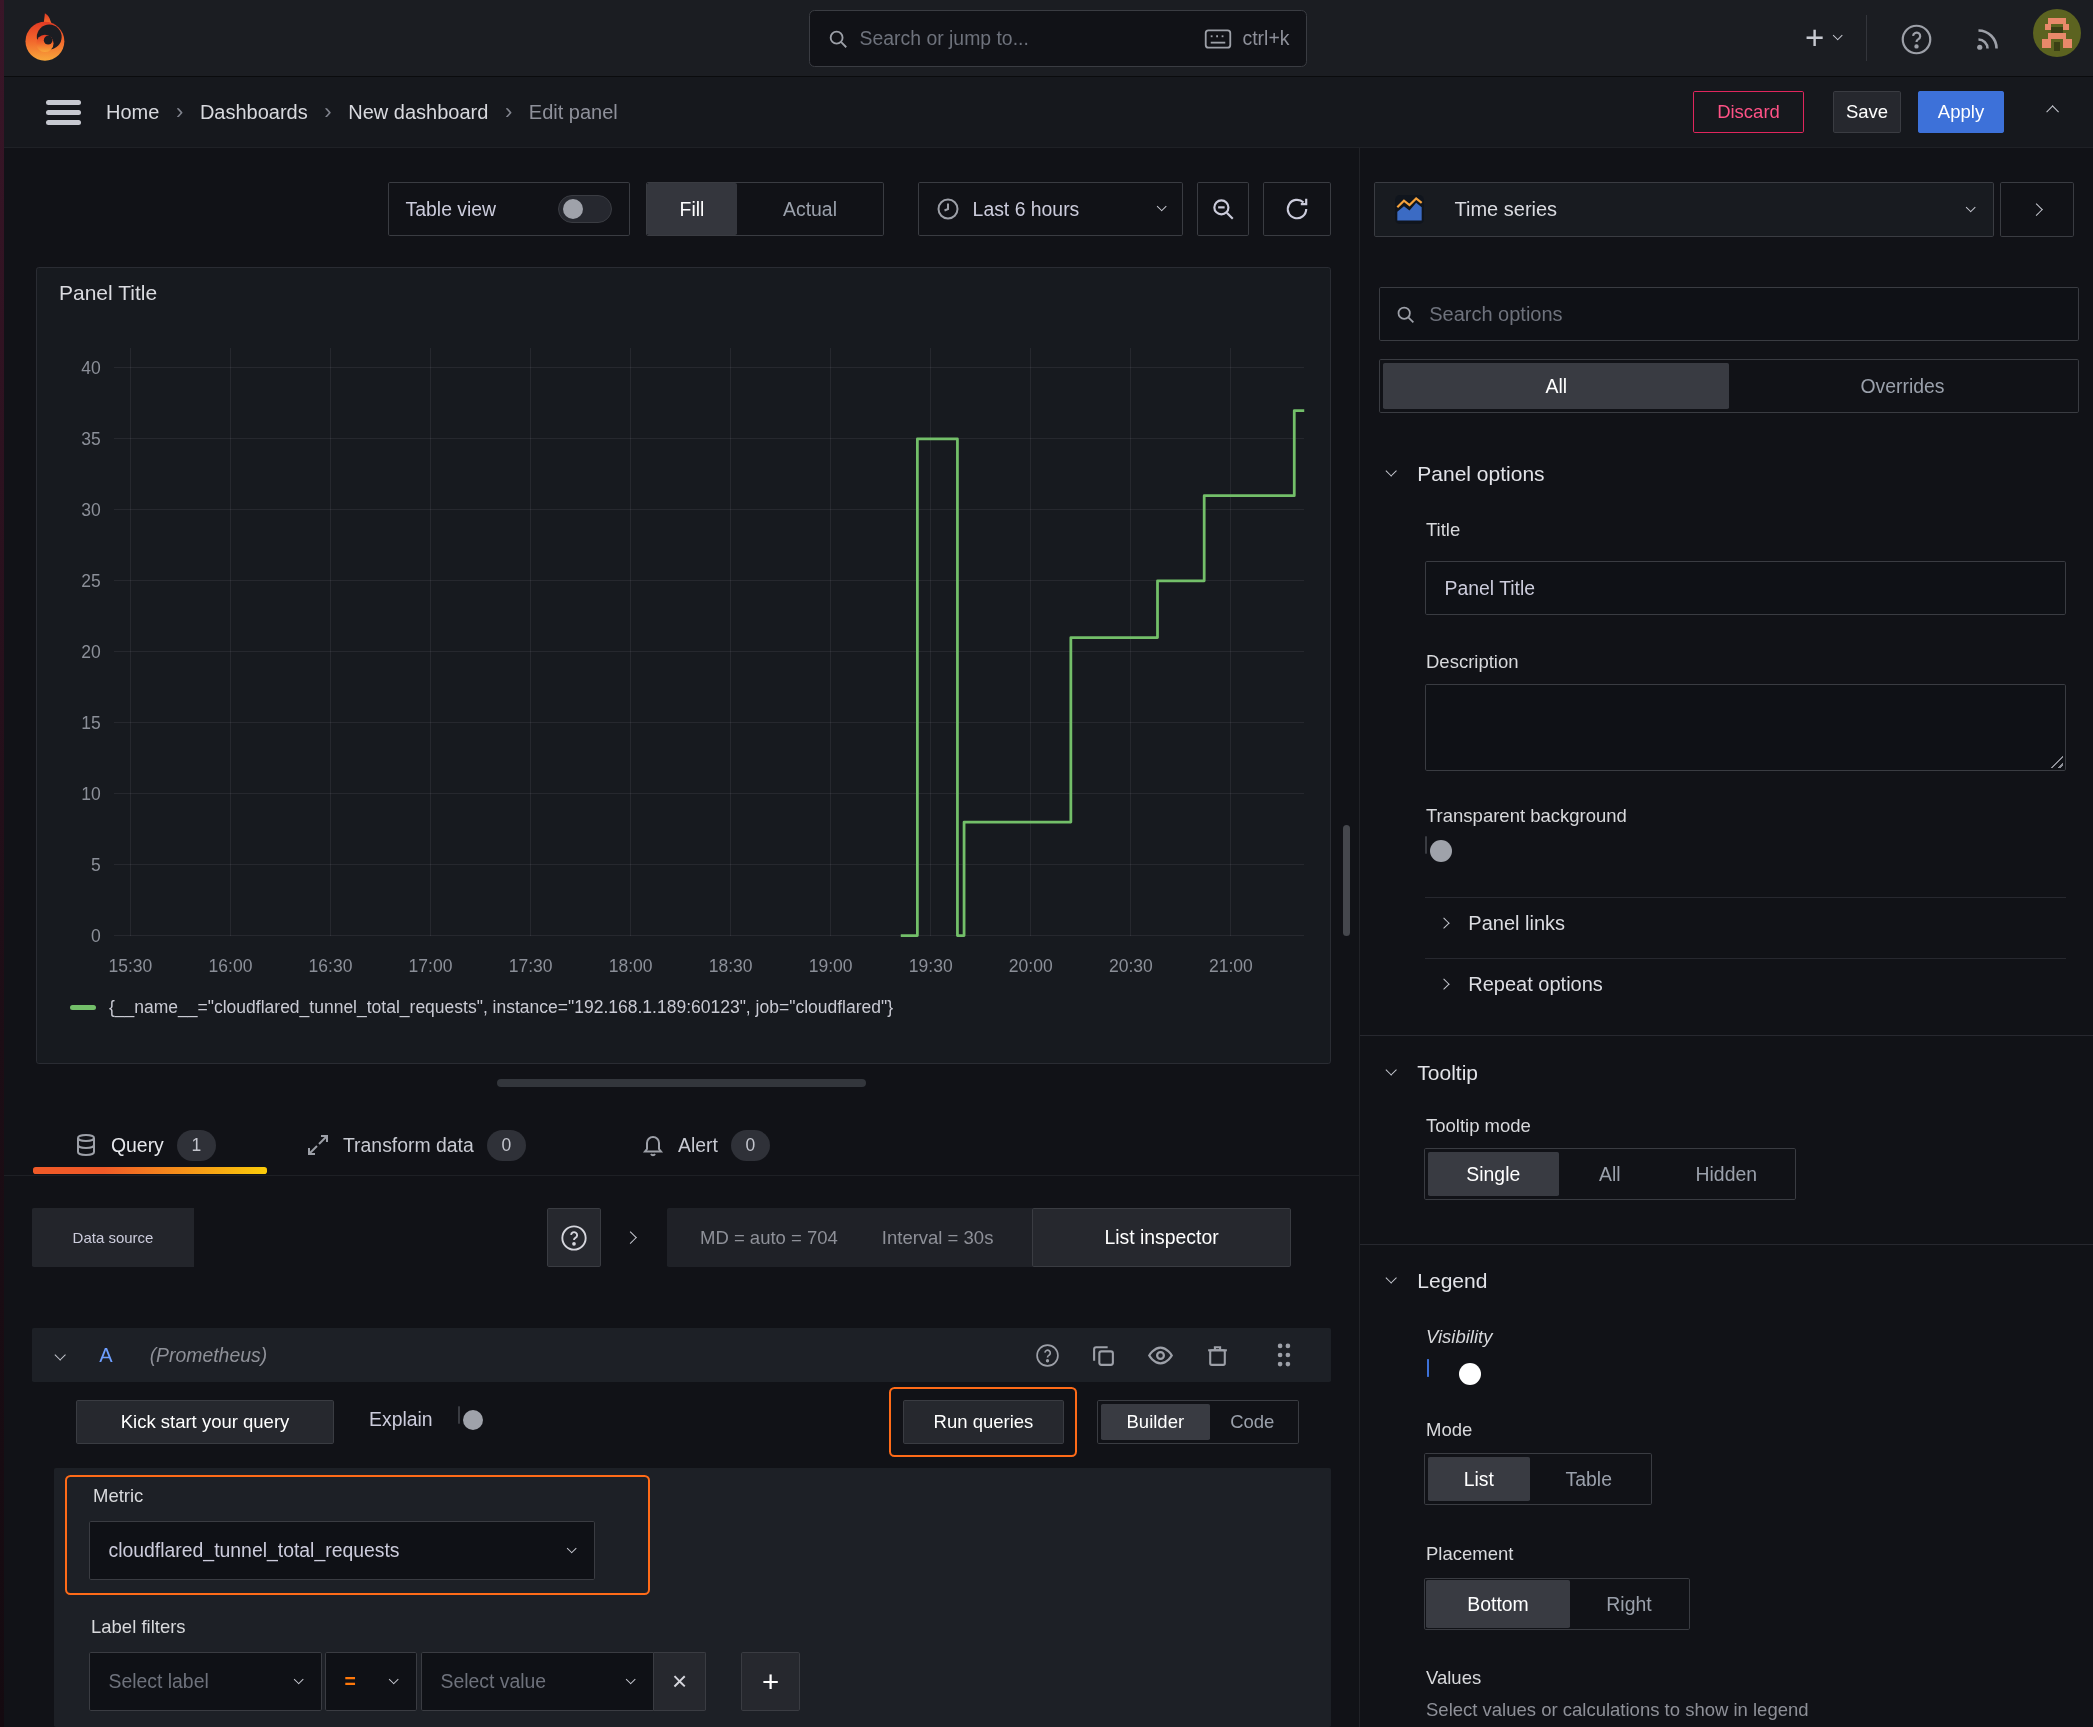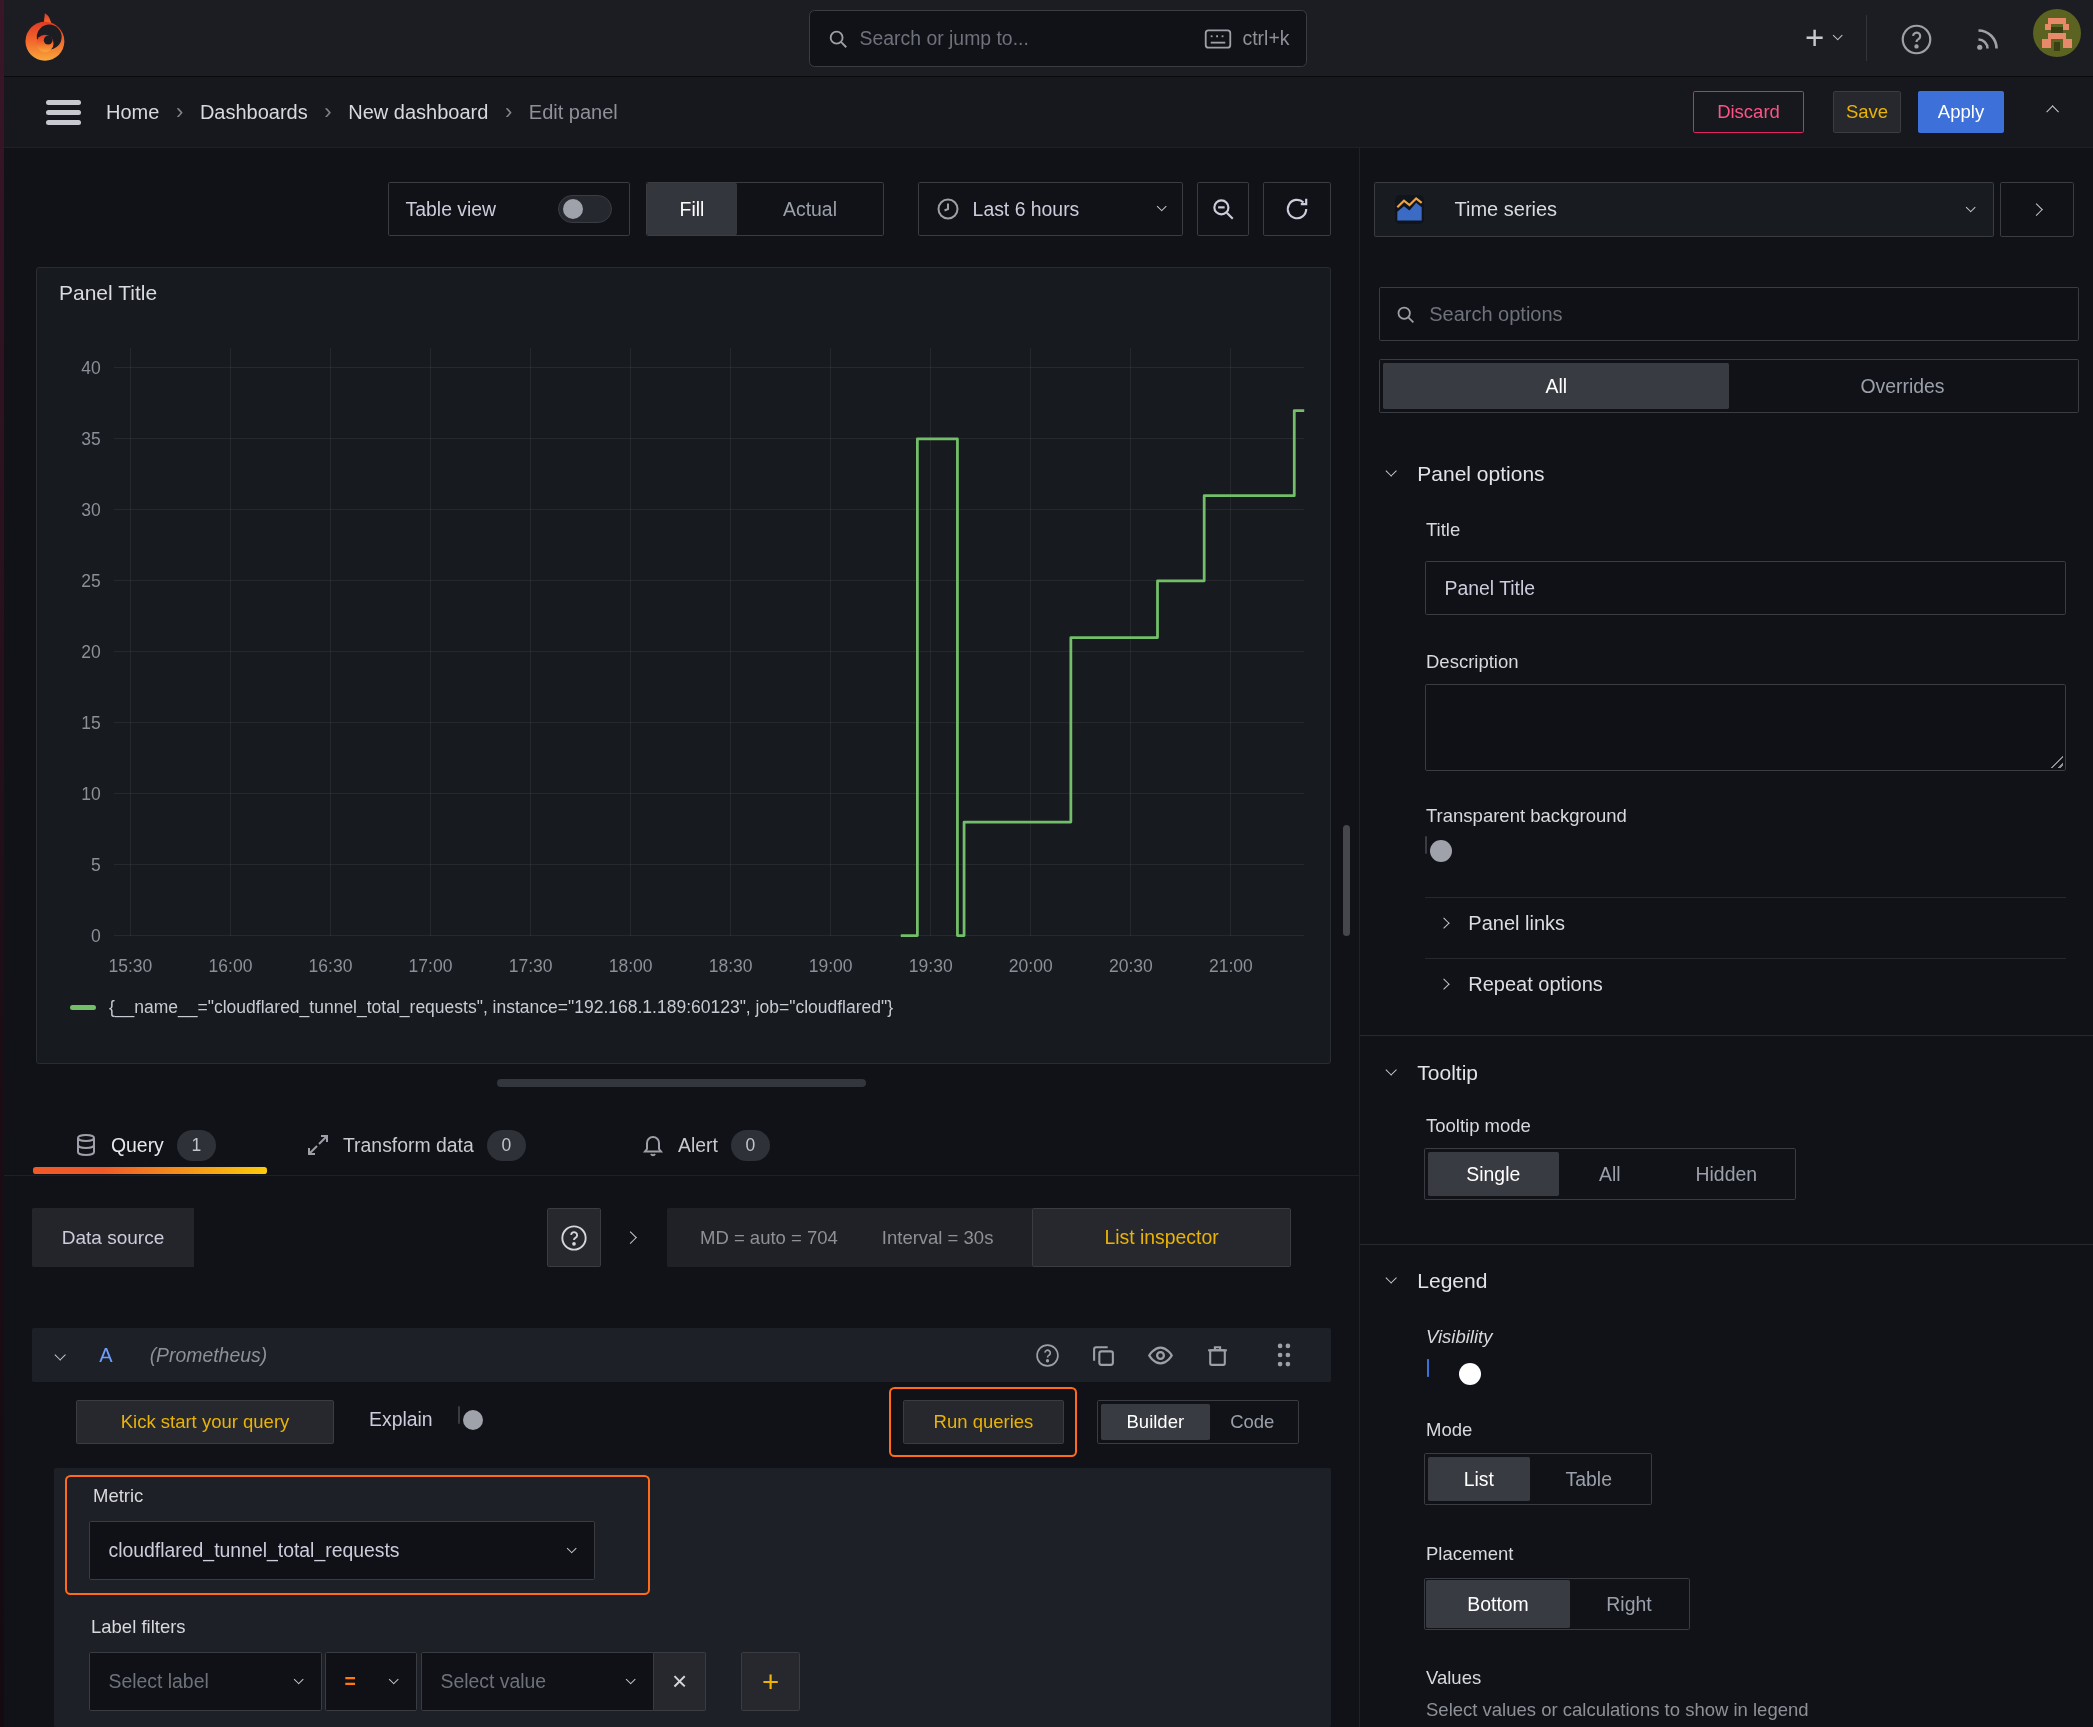--- a/index.html
+++ b/index.html
@@ -15,21 +15,21 @@
   .searchbox .grow { flex:1; }
   .icon-btn { display:flex; align-items:center; justify-content:center; color:#9da0a8; }
 
   
   .navbar { position:absolute; left:0; top:77px; width:2093px; height:71px; background:#16181d; border-bottom:0.9px solid #1f2126; }
   .hamburger span { display:block; width:35px; height:4.6px; background:#c7c9d1; border-radius:2.8px; margin-bottom:5.5px; }
   .crumbs { position:absolute; left:106px; top:77px; height:70px; display:flex; align-items:center; gap:16.6px; font-size:20px; color:#d8d9de; }
   .crumbs .sep { color:#80838d; font-size:22px; }
   .crumbs .dim { color:#8e909a; }
   .btn { display:flex; align-items:center; justify-content:center; font-size:18.5px; border-radius:1.8px; cursor:pointer; }
-  .btn-secondary { background:#26282e; border:0.9px solid #3a3c42; color:#eab308; }
+  .btn-secondary { background:#26282e; border:0.9px solid #3a3c42; color:#ffffff; }
   .btn-primary { background:#3d71d9; color:#fff; border:0.9px solid #3d71d9; }
   .btn-danger-outline { background:transparent; border:0.9px solid #e0265d; color:#ff5286; }
 
   
   .chev { display:inline-block; width:9.2px; height:9.2px; border-right:1.8px solid currentColor; border-bottom:1.8px solid currentColor; transform:rotate(45deg); }
   .chev.right { transform:rotate(-45deg); }
   .chev.up { transform:rotate(-135deg); }
   .toggle { position:relative; width:59px; height:29.5px; border-radius:14.8px; background:#26282f; border:0.9px solid #3a3c42; cursor:pointer; flex:none; }
   .toggle .knob { position:absolute; top:2.8px; left:3.7px; width:22px; height:22px; border-radius:50%; background:#9fa2aa; }
   .toggle.on { background:#3d71d9; border-color:#3d71d9; }
@@ -59,21 +59,21 @@
   .scroll-thumb { position:absolute; left:1343px; top:825px; width:6.5px; height:111px; background:#45474d; border-radius:3.7px; }
   .drag-handle { position:absolute; left:497px; top:1079px; width:369px; height:8.3px; background:#33363c; border-radius:4.6px; }
 
   
   .tabs-divider { position:absolute; left:0; top:1175px; width:1359px; height:0.9px; background:#1e2025; }
   .tab { position:absolute; top:1121px; height:48px; display:flex; align-items:center; gap:13px; font-size:19.4px; color:#c7c9d1; cursor:pointer; }
   .tab .pill { width:39px; height:31px; }
   .tab-underline { position:absolute; left:33px; top:1167px; width:234px; height:6.5px; border-radius:2.8px; background:linear-gradient(90deg,#f05a28 30%,#fbca0a 99%); }
 
   
-  .ds-chip { position:absolute; left:32px; top:1208px; width:162px; height:59px; background:#23252b; display:flex; align-items:center; justify-content:center; font-size:19px; color:#ccccdc; border-radius:1.8px 0 0 1.8px; }
+  .ds-chip { position:absolute; left:32px; top:1208px; width:162px; height:59px; background:#23252b; display:flex; align-items:center; justify-content:center; font-size:15px; color:#ccccdc; border-radius:1.8px 0 0 1.8px; }
   .ds-select { position:absolute; left:200px; top:1208px; width:327px; height:59px; }
   .ds-help { position:absolute; left:547px; top:1208px; width:54px; height:59px; }
   .ds-stats { position:absolute; left:667px; top:1208px; width:388px; height:59px; background:#1f2127; border-radius:1.8px; display:flex; align-items:center; gap:44px; padding-left:33px; font-size:18.5px; color:#8e9098; white-space:nowrap; overflow:hidden; }
   .ds-inspector { position:absolute; left:1032px; top:1208px; width:259px; height:59px; font-size:19.4px; }
 
   
   .qa-header { position:absolute; left:32px; top:1328px; width:1299px; height:54px; background:#1d2026; border-radius:1.8px; display:flex; align-items:center; }
   .qa-icons { position:absolute; right:37px; display:flex; gap:31px; color:#9da0a8; align-items:center; }
   .row-btn { position:absolute; top:1400px; height:44px; }
   .run-highlight { position:absolute; left:889px; top:1387px; width:188px; height:70px; border:2.8px solid #ff6b18; border-radius:5.5px; }

